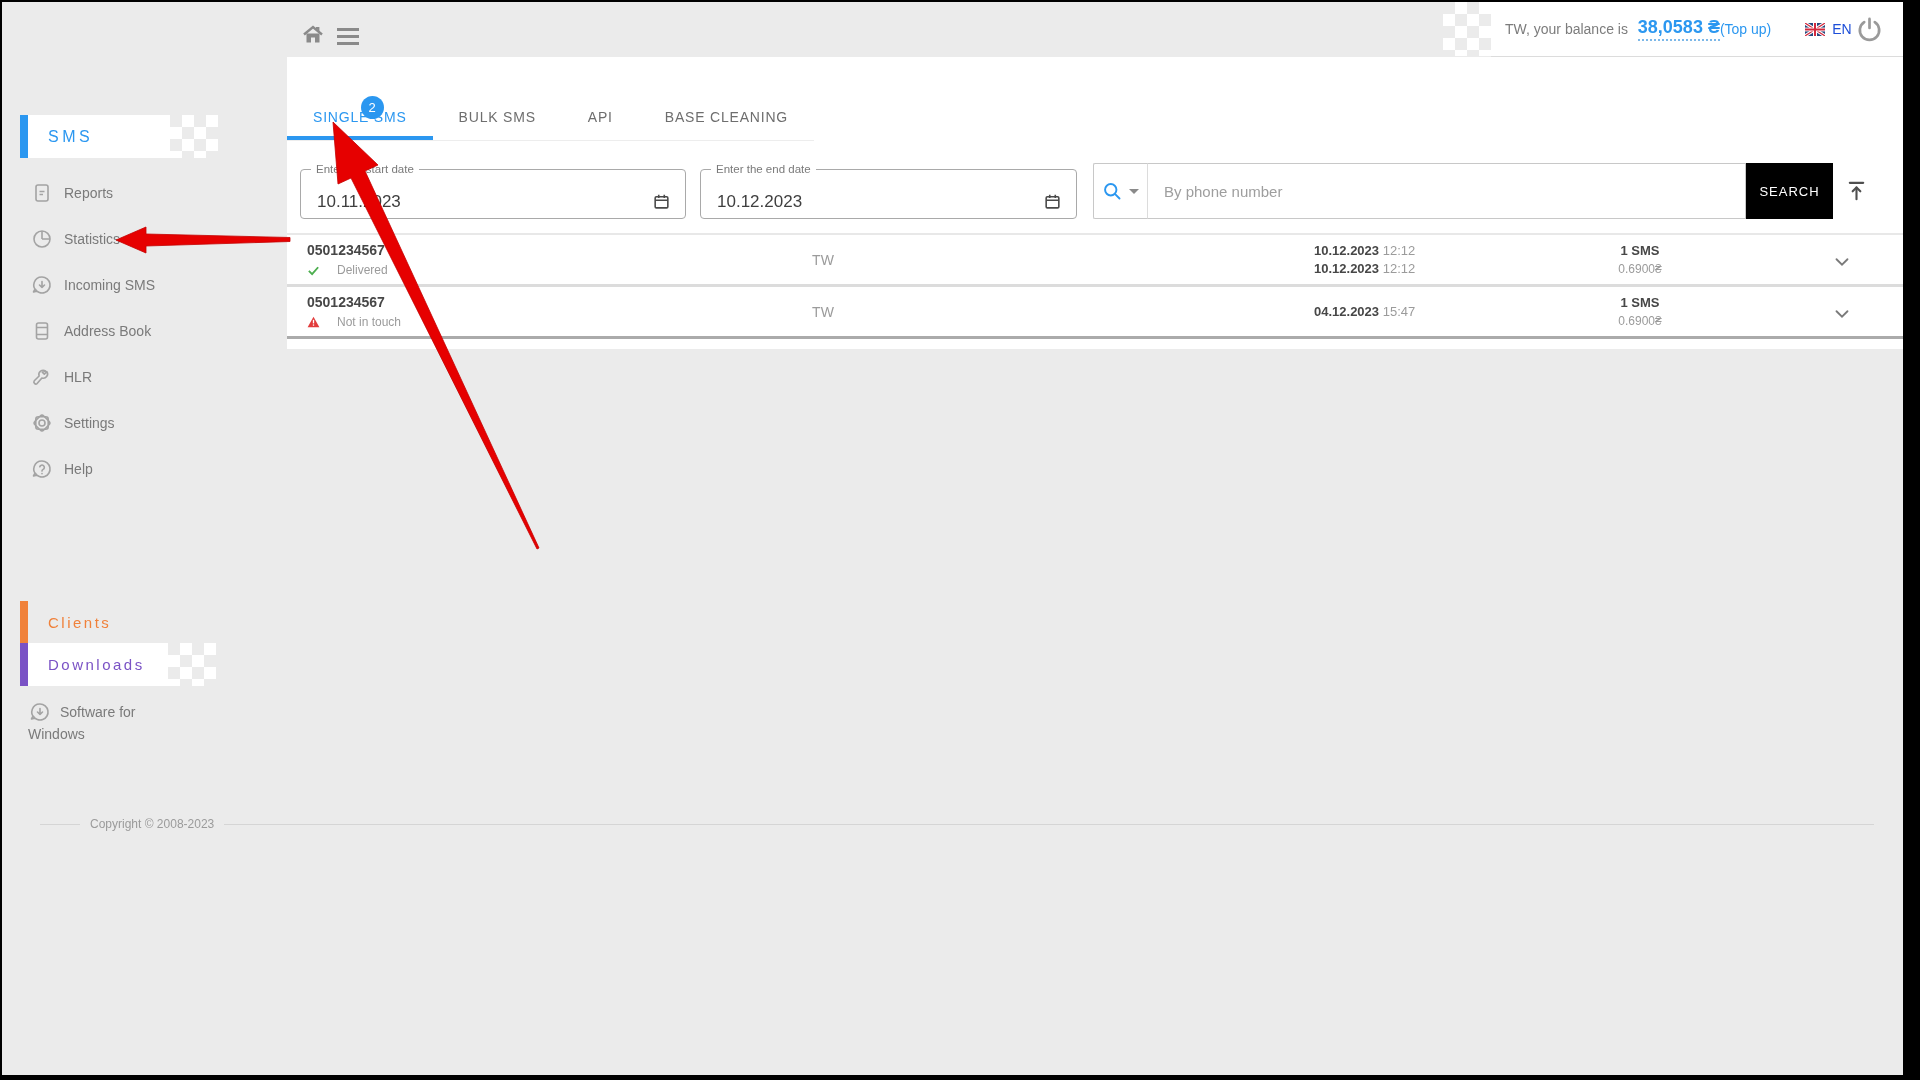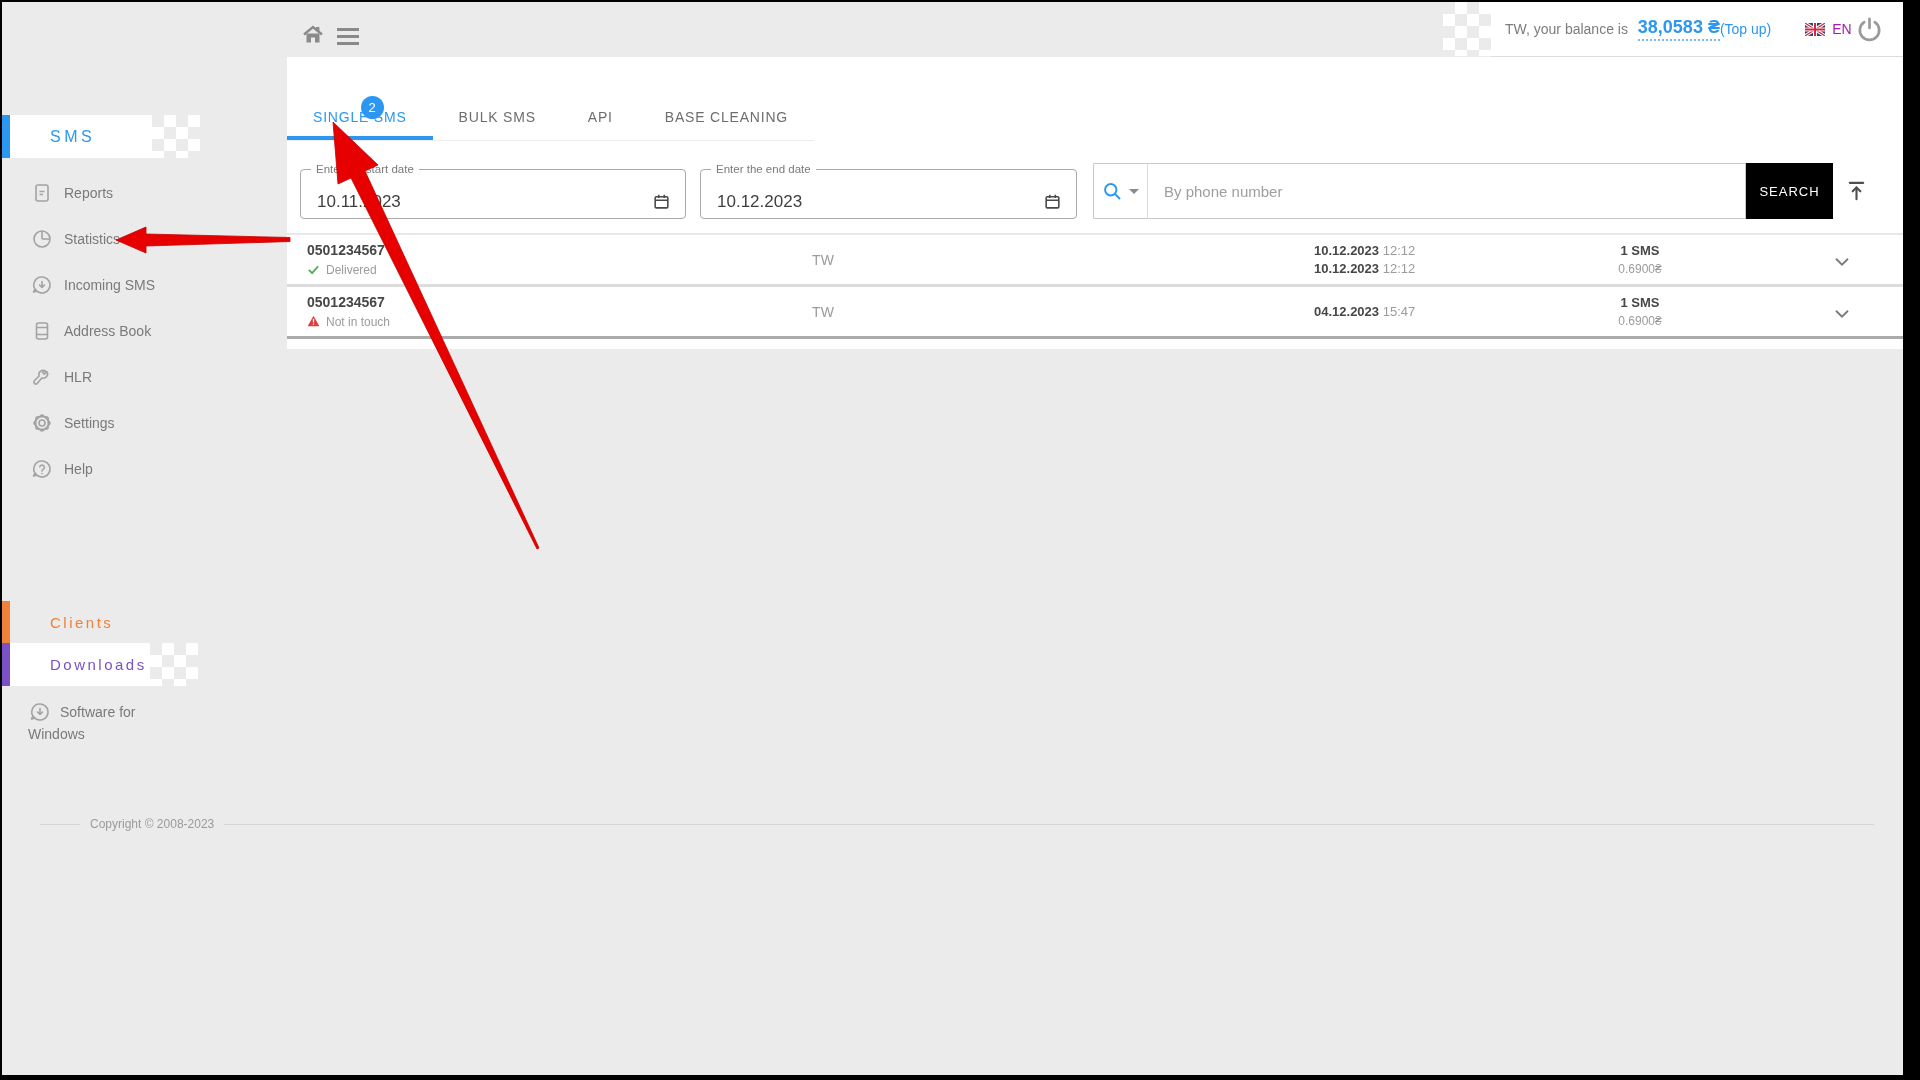--- a/index.html
+++ b/index.html
@@ -16,27 +16,27 @@
   .tb-icon { position:absolute; cursor:pointer; }
   .topbar-white { position:absolute; left:1489px; top:0; width:412px; height:55px;
     background:#fff; border-bottom:1px solid #dcdcdc; display:flex; align-items:center;
     padding-left:14px; }
   .topbar-white .dissolve { left:-48px; }
   .balance-prefix { font-size:14px; color:#7c7c7c; white-space:pre; }
   .balance-amount { font-size:18px; font-weight:bold; color:#2b97f0; margin:0 0 0 6px;
     border-bottom:2px dotted #7db8e8; padding-bottom:1px; cursor:pointer; }
   .topup { font-size:14px; color:#2b97f0; cursor:pointer; }
   .lang { display:flex; align-items:center; gap:7px; margin-left:34px; cursor:pointer; }
-  .lang-label { font-size:14px; color:#a21caf; }
+  .lang-label { font-size:14px; color:#1d4ed8; }
   .power { margin-left:auto; margin-right:20px; cursor:pointer; line-height:0; }
 
   
   .sidebar { position:absolute; left:0; top:0; width:285px; height:100%; }
-  .side-block { position:absolute; left:0; height:43px; display:flex; align-items:center;
-    cursor:pointer;padding-left:20px; }
+  .side-block { position:absolute; left:18px; height:43px; display:flex; align-items:center;
+    cursor:pointer; }
   .side-block .bar { position:absolute; left:0; top:0; bottom:0; width:8px; }
   .side-block .blk-label { margin-left:28px; font-size:16px; letter-spacing:3.5px; }
   .sms-block { top:113px; width:150px; background:#fff; }
   .sms-block .dissolve { left:150px; }
   .sms-block .bar { background:#2b97f0; }
   .sms-block .blk-label { color:#2b97f0; }
   .clients-block { top:599px; width:190px; }
   .clients-block .bar { background:#f0813a; }
   .clients-block .blk-label { color:#f0813a; letter-spacing:2.5px; font-size:15px; }
   .downloads-block { top:641px; width:148px; background:#fff; }
@@ -94,21 +94,21 @@
     letter-spacing:1px; cursor:pointer; font-family:inherit; }
   .upload { position:absolute; left:1558px; top:122px; line-height:0; cursor:pointer; }
 
   .rows { position:absolute; left:0; top:176px; width:1616px; border-top:2px solid #e8e8e8; }
   .mrow { position:relative; height:52px; background:#fff; cursor:pointer; }
   .mrow1 { border-bottom:3px solid #dcdcdc; }
   .mrow2 { border-bottom:3px solid #ababab; }
   .cell { position:absolute; }
   .phone { left:20px; top:7px; font-size:14px; font-weight:bold; color:#474747; }
   .status { left:20px; top:28px; font-size:12px; color:#9b9b9b; display:flex;
-    align-items:flex-start; gap:6px; }
+    align-items:center; gap:17px; }
   .sender { left:496px; top:0; width:80px; height:100%; display:flex; align-items:center;
     justify-content:center; font-size:14px; color:#9b9b9b; }
   .dtcol { left:1027px; top:0; width:130px; font-size:13px; }
   .dtline { position:absolute; left:0; white-space:nowrap; color:#9b9b9b; }
   .dtline b { color:#474747; }
   .dt-l1 { top:8px; } .dt-l2 { top:26px; }
   .dt-single { top:17px; }
   .cntcol { left:1253px; top:0; width:100px; text-align:center; }
   .cnt { position:absolute; top:8px; width:100%; font-size:13px; font-weight:bold; color:#474747; }
   .price { position:absolute; top:27px; width:100%; font-size:12px; color:#9b9b9b; }

